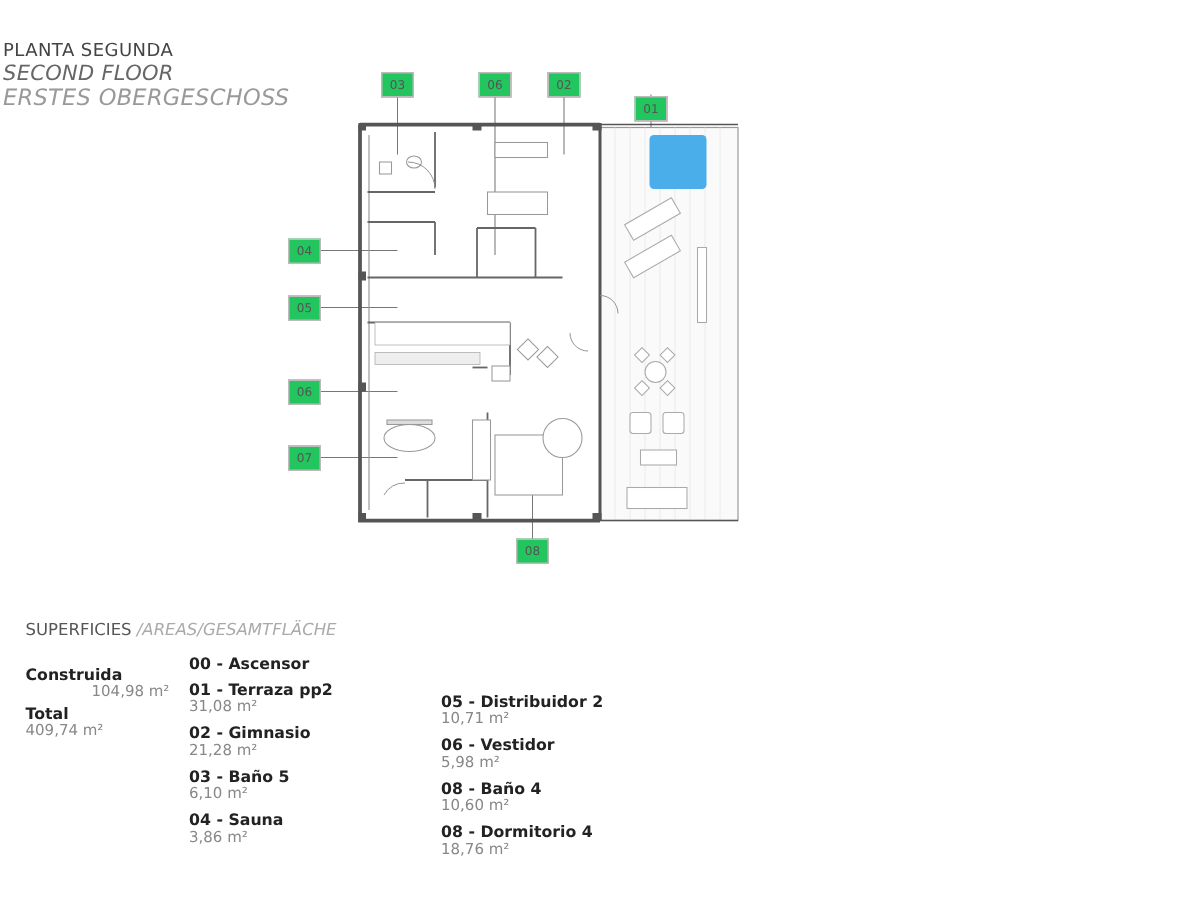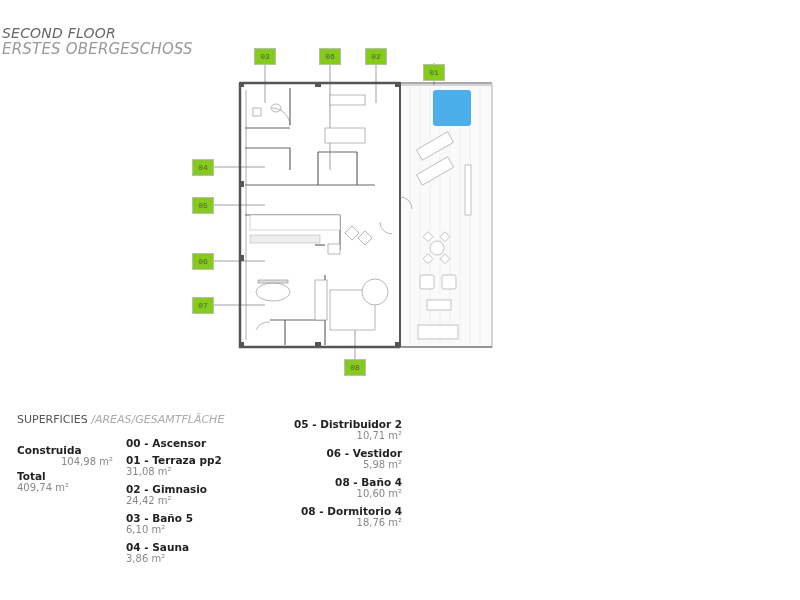--- a/index.html
+++ b/index.html
@@ -2,32 +2,33 @@
 <html><head>
   <meta charset="utf-8">
   <style>
     html,body{margin:0;padding:0;background:#ffffff;}
     body{width:800px;height:600px;position:relative;overflow:hidden;font-family:"DejaVu Sans",sans-serif;color:#333;}
     .hdr{position:absolute;left:2px;top:25px;}
     .hdr .t1{font-size:12px;letter-spacing:0.3px;color:#444;line-height:16px;}
     .hdr .t2{font-size:14px;font-style:italic;color:#666;line-height:16px;letter-spacing:0.2px;}
     .hdr .t3{font-size:15px;font-style:italic;color:#999;line-height:16px;letter-spacing:0.2px;}
     .plan{position:absolute;left:0;top:0;width:800px;height:400px;}
-    .lbl{position:absolute;width:20px;height:15px;border:1px solid #bbb;background:#84cc16;font-size:8px;color:#555;text-align:center;line-height:15px;font-family:Liberation Mono, monospace;}
+    .lbl{position:absolute;width:20px;height:15px;border:1px solid #bbb;background:#22c55e;font-size:8px;color:#555;text-align:center;line-height:15px;}
     .areas-title{position:absolute;left:17px;top:413px;font-size:11px;color:#555;}
     .areas-title .it{font-style:italic;color:#aaa;}
     .col{position:absolute;font-size:10.5px;}
     .col .name{font-weight:bold;color:#222;line-height:12px;}
     .col .val{color:#888;font-size:10px;line-height:12px;margin-bottom:5px;}
     .col .row{margin-bottom:5px;}
   </style>
 </head>
 <body>
 
 <div class="hdr">
+  <div class="t1">PLANTA SEGUNDA</div>
   <div class="t2">SECOND FLOOR</div>
   <div class="t3">ERSTES OBERGESCHOSS</div>
 </div>
 
 <svg class="plan" viewBox="0 0 800 400" xmlns="http://www.w3.org/2000/svg">
 
   <g stroke="#777" stroke-width="0.7" fill="none">
     <line x1="265" y1="63" x2="265" y2="103"></line>
     <line x1="330" y1="63" x2="330" y2="170"></line>
     <line x1="376" y1="63" x2="376" y2="103"></line>
@@ -158,28 +159,28 @@
     <div class="name">Total</div>
     <div class="val">409,74 m²</div>
   </div>
 </div>
 
 <div class="col" style="left:126px;top:437px;">
   <div class="name row">00 - Ascensor</div>
   <div class="name">01 - Terraza pp2</div>
   <div class="val">31,08 m²</div>
   <div class="name">02 - Gimnasio</div>
-  <div class="val">24,42 m²</div>
+  <div class="val">21,28 m²</div>
   <div class="name">03 - Baño 5</div>
   <div class="val">6,10 m²</div>
   <div class="name">04 - Sauna</div>
   <div class="val">3,86 m²</div>
 </div>
 
-<div class="col" style="left:294px;top:418px;text-align:right;">
+<div class="col" style="left:294px;top:462px;">
   <div class="name">05 - Distribuidor 2</div>
   <div class="val">10,71 m²</div>
   <div class="name">06 - Vestidor</div>
   <div class="val">5,98 m²</div>
   <div class="name">08 - Baño 4</div>
   <div class="val">10,60 m²</div>
   <div class="name">08 - Dormitorio 4</div>
   <div class="val">18,76 m²</div>
 </div>
 

